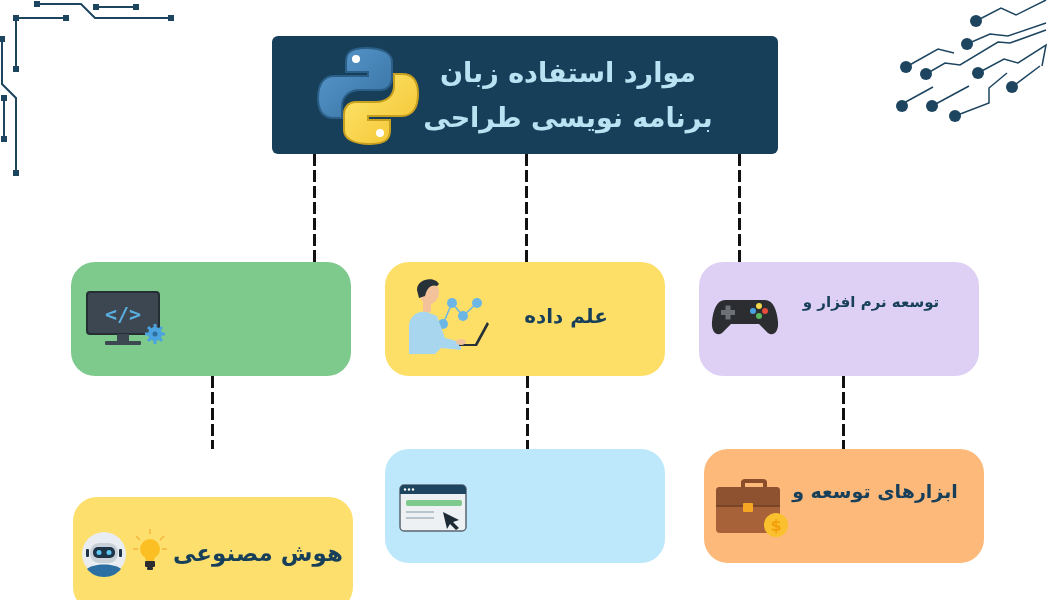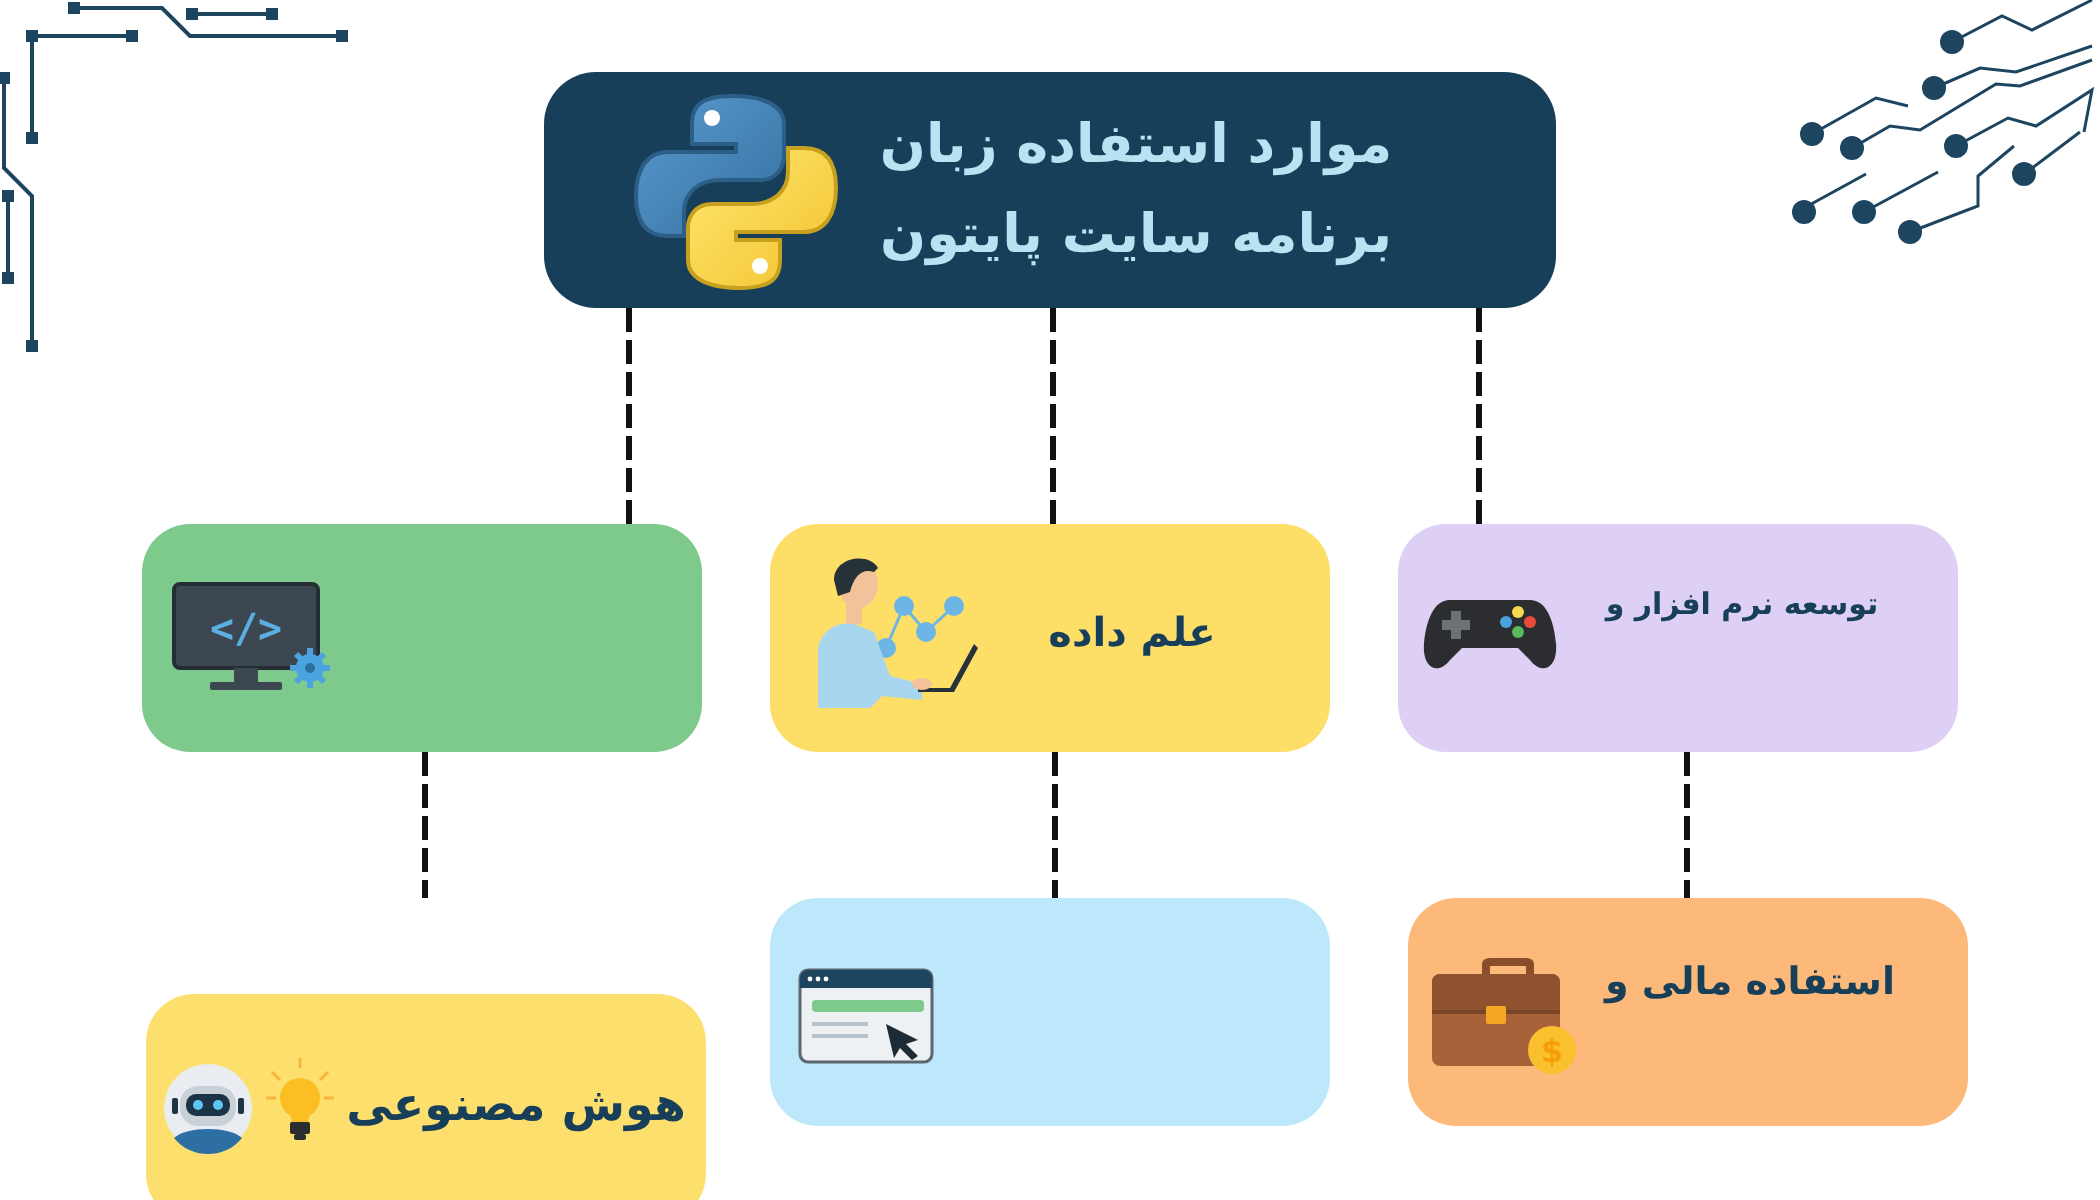--- a/index.html
+++ b/index.html
@@ -1,19 +1,19 @@
 <!DOCTYPE html>
 <html><head>
 <meta charset="utf-8">
 <style>
   html, body { margin:0; padding:0; }
   body { width:1050px; height:600px; background:#ffffff; position:relative; overflow:hidden;
          font-family:"DejaVu Sans", sans-serif; }
   .abs { position:absolute; }
-  .title-box { left:272px; top:36px; width:506px; height:118px; background:#173f5a; border-radius:26px; }
+  .title-box { left:272px; top:36px; width:506px; height:118px; background:#173f5a; border-radius:6px; }
   .title-text { position:absolute; right:60px; top:14px; width:300px; text-align:center; direction:rtl;
                 color:#b9e3f3; font-weight:bold; font-size:27px; line-height:45px; }
   .title-line { display:block; }
   .node { position:absolute; border-radius:24px; width:280px; height:114px; }
   .node-label { position:absolute; direction:rtl; text-align:center; color:#173f5a; font-weight:bold;
                 font-size:21px; line-height:33px; }
   .node-label span { display:block; }
   .dash { position:absolute; width:3px;
           background: repeating-linear-gradient(to bottom, #111 0 12px, transparent 12px 16px); }
   svg { display:block; }
@@ -88,21 +88,21 @@
           <stop offset="1" stop-color="#f2c22c"></stop>
         </linearGradient>
     </defs>
     <path d="M50,4 C32,4 30,11 30,18 L30,28 L52,28 L52,32 L18,32 C8,32 2,40 2,54 C2,68 8,74 18,74 L26,74 L26,62 C26,52 34,46 44,46 L64,46 C72,46 76,40 76,34 L76,18 C76,10 68,4 50,4 Z" fill="url(#pyb)" stroke="#2c5f87" stroke-width="2"></path>
     <path d="M54,100 C72,100 74,93 74,86 L74,76 L52,76 L52,72 L86,72 C96,72 102,64 102,50 C102,36 96,30 86,30 L78,30 L78,42 C78,52 70,58 60,58 L40,58 C32,58 28,64 28,70 L28,86 C28,94 36,100 54,100 Z" fill="url(#pyy)" stroke="#c7a020" stroke-width="2"></path>
     <circle cx="40" cy="15" r="4" fill="#fff"></circle>
     <circle cx="64" cy="89" r="4" fill="#fff"></circle>
   </svg>
   <div class="title-text">
     <span class="title-line">موارد استفاده زبان</span>
-    <span class="title-line">برنامه سایت پایتون</span>
+    <span class="title-line">برنامه نویسی طراحی</span>
   </div>
 </div>
 
 <div class="node" style="left:71px;top:262px;background:#7ec98c;">
   <svg class="abs" style="left:14px;top:28px" width="82" height="58" viewBox="0 0 82 58">
     <rect x="2" y="2" width="72" height="42" rx="3" fill="#3d4751" stroke="#262e35" stroke-width="2"></rect>
     <text x="38" y="31" text-anchor="middle" fill="#5aaee0" font-family="DejaVu Sans Mono, monospace" font-weight="bold" font-size="20">&lt;/&gt;</text>
     <rect x="32" y="44" width="12" height="7" fill="#3d4751"></rect>
     <rect x="20" y="51" width="36" height="4" rx="1" fill="#3d4751"></rect>
     <circle cx="70" cy="44" r="7" fill="#4ba3df"></circle>
@@ -202,15 +202,15 @@
   <svg class="abs" style="left:10px;top:30px" width="80" height="60" viewBox="0 0 80 60">
     <path d="M27,8 L27,3 C27,1 29,0 31,0 L49,0 C51,0 53,1 53,3 L53,8 L49,8 L49,4 L31,4 L31,8 Z" fill="#8a4f2a"></path>
     <rect x="2" y="8" width="64" height="46" rx="4" fill="#a8623a"></rect>
     <rect x="2" y="8" width="64" height="20" rx="4" fill="#8e5230"></rect>
     <rect x="2" y="26" width="64" height="2" fill="#7a4426"></rect>
     <rect x="29" y="24" width="10" height="9" rx="1" fill="#f5a623"></rect>
     <circle cx="62" cy="46" r="12" fill="#fbc02d"></circle>
     <text x="62" y="52" text-anchor="middle" font-family="DejaVu Sans, sans-serif" font-weight="bold" font-size="16" fill="#f59e0b">$</text>
   </svg>
   <div class="node-label" style="right:14px;top:26px;width:190px;font-size:19px;">
-    <span>استفاده مالی و</span>
+    <span>ابزارهای توسعه و</span>
   </div>
 </div>
 
 </body></html>

